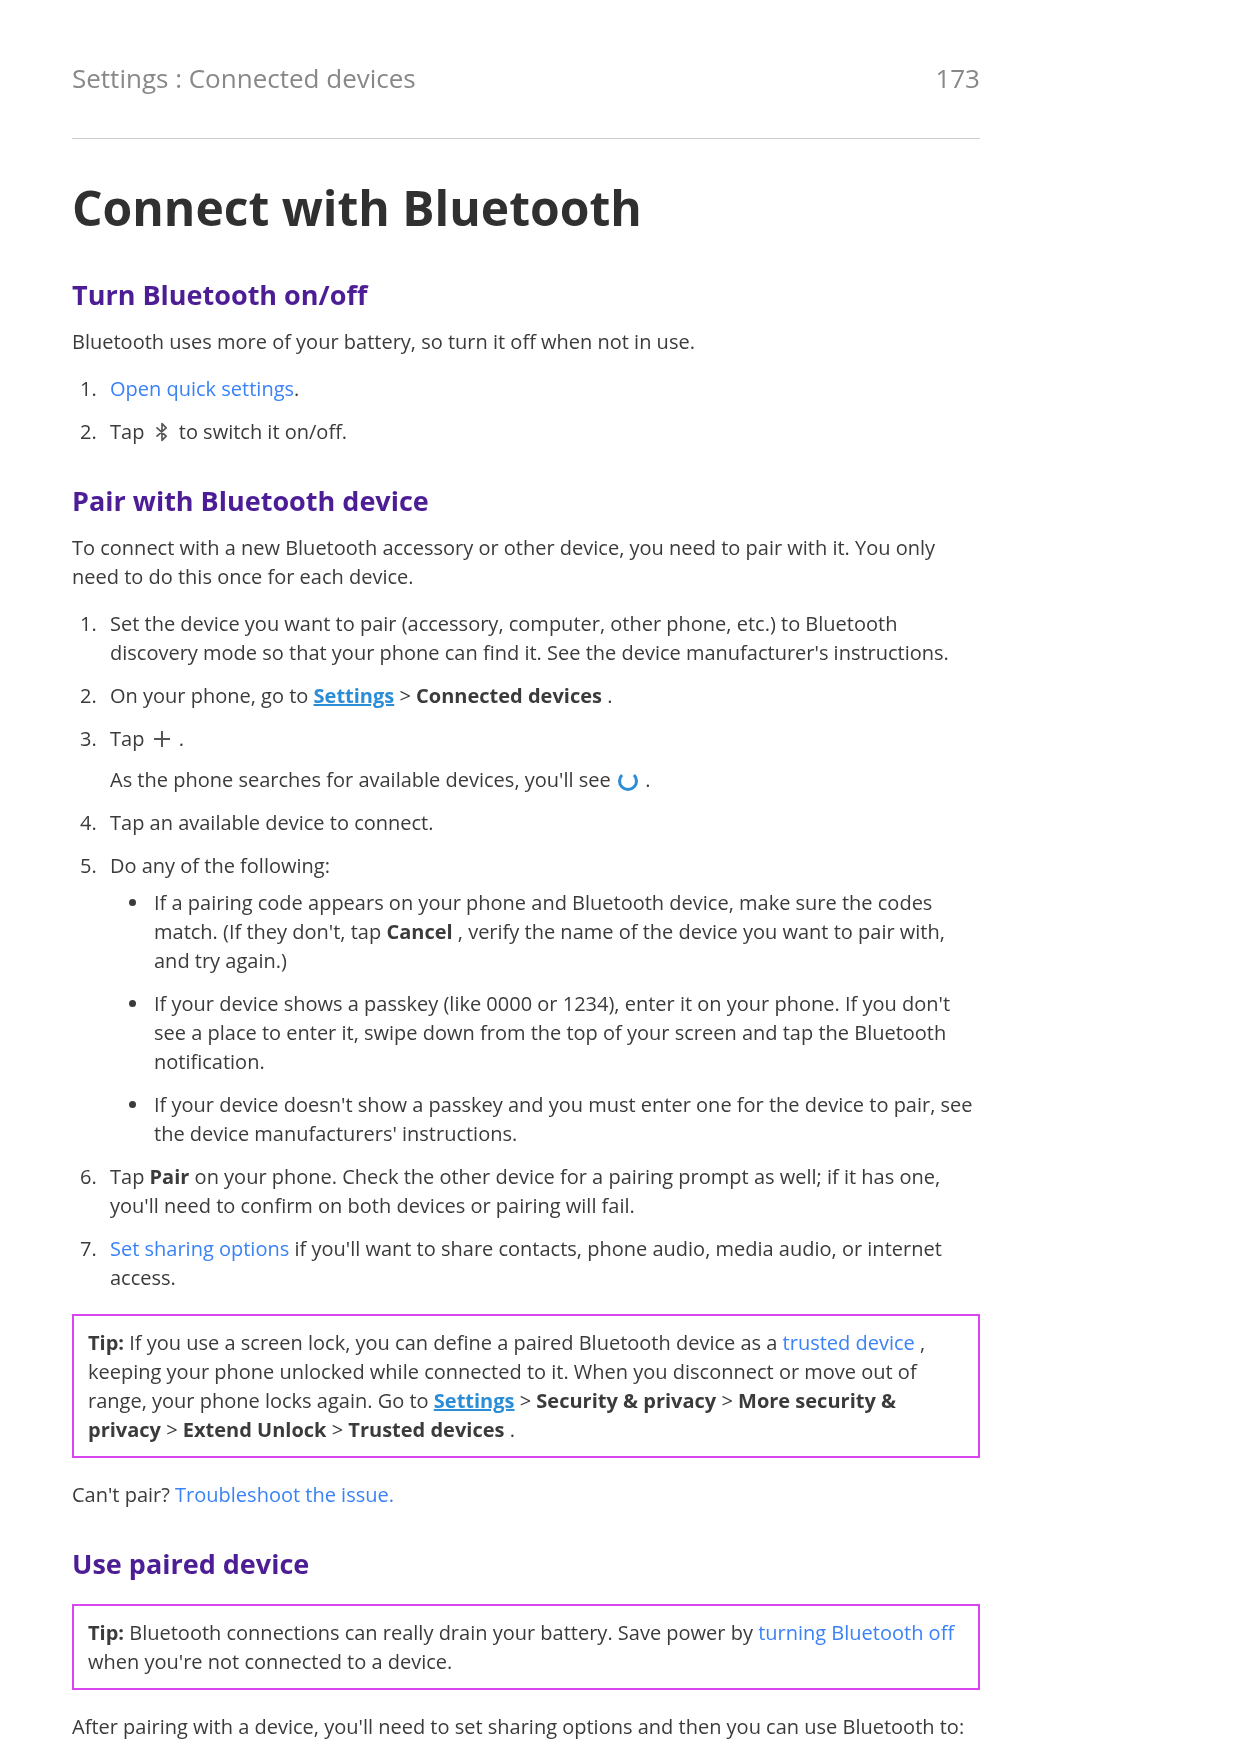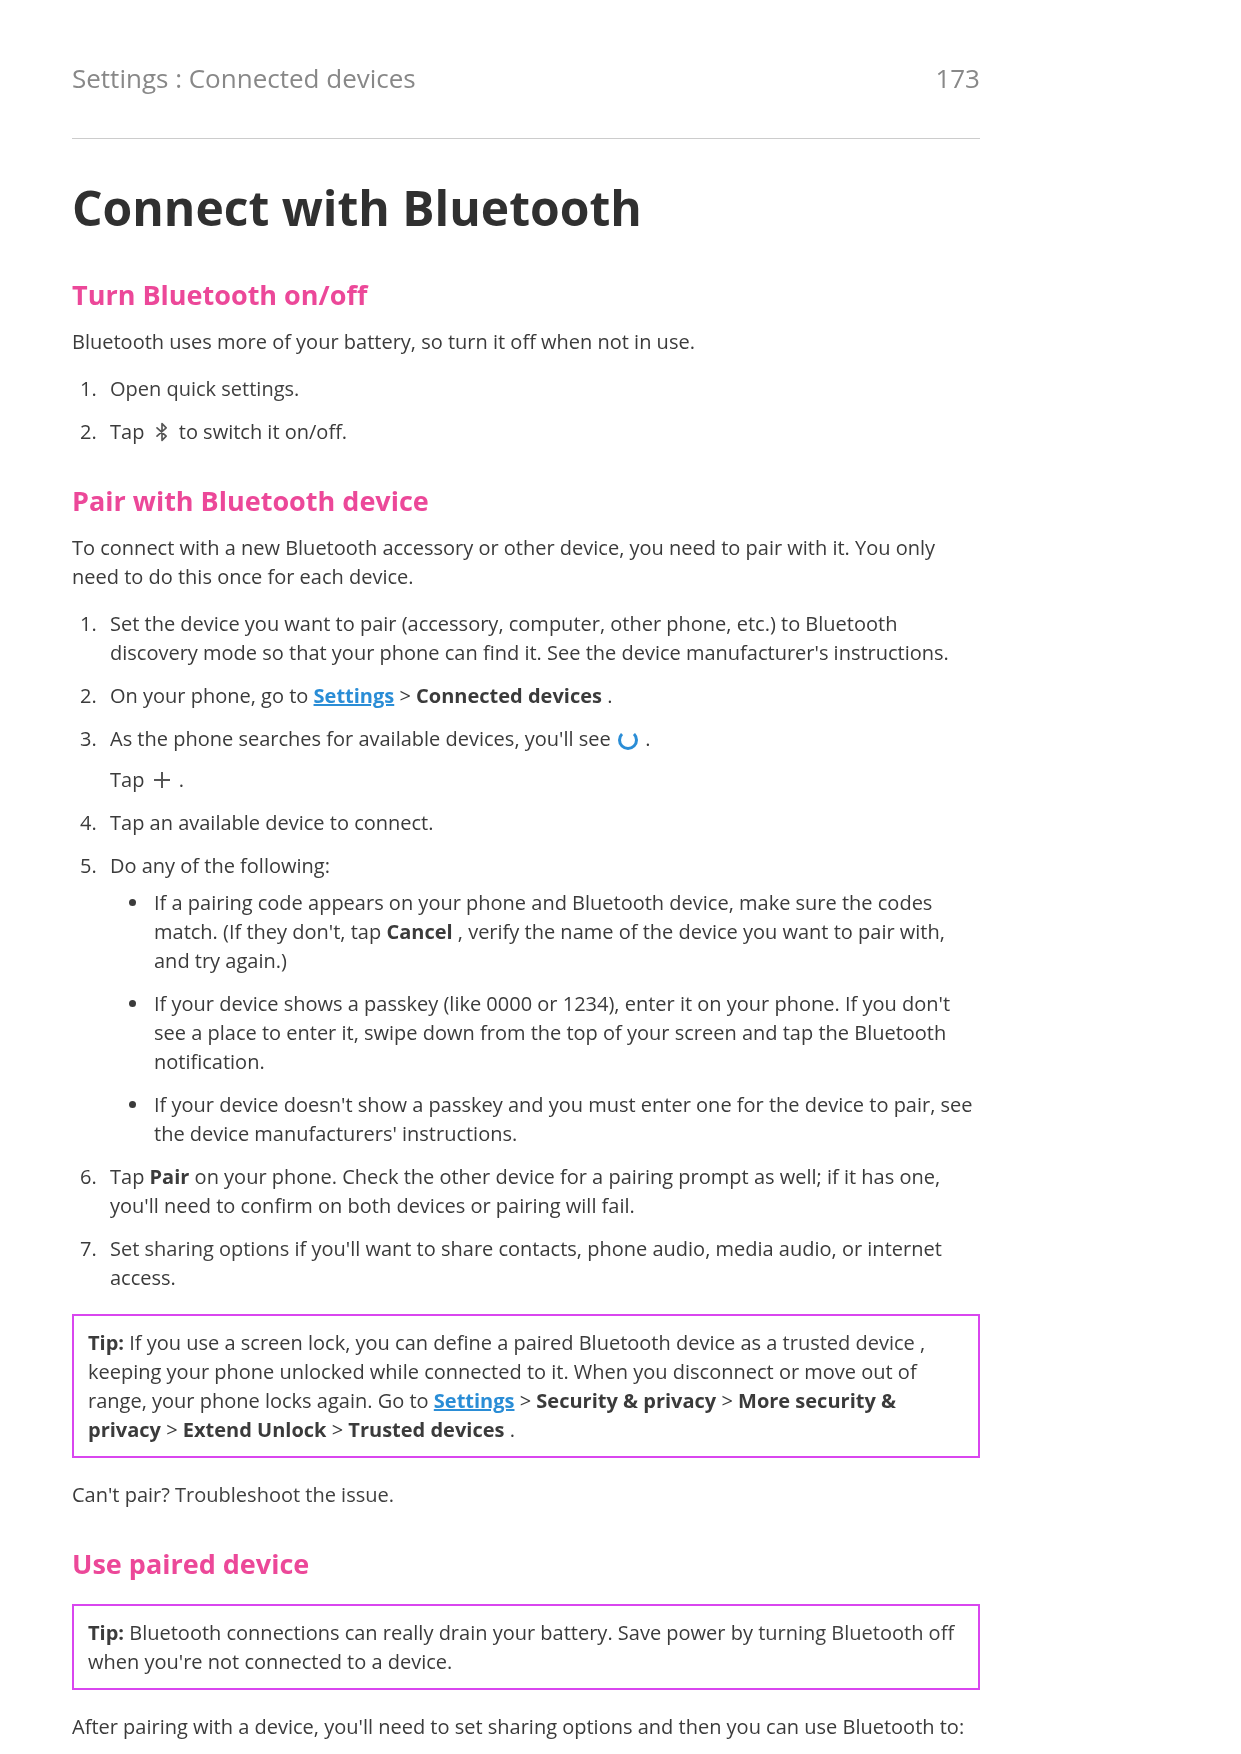--- a/index.html
+++ b/index.html
@@ -32,21 +32,21 @@
   }
   h1.page-title {
     font-size: 48px;
     font-weight: 700;
     color: #303030;
     margin: 12px 0 28px 0;
   }
   h2.section {
     font-size: 27px;
     font-weight: 700;
-    color: #ec4899;
+    color: #4c1d95;
     margin: 36px 0 14px 0;
   }
   p.body {
     font-size: 20px;
     line-height: 1.45;
     margin: 0 0 18px 0;
   }
   ol.steps, ul.bullets {
     font-size: 20px;
     line-height: 1.45;
@@ -61,21 +61,21 @@
   ul.bullets {
     list-style: disc;
     padding-left: 40px;
     margin-top: 8px;
   }
   ul.bullets > li {
     margin-bottom: 14px;
     padding-left: 4px;
   }
   a.link {
-    color: #404040;
+    color: #3b82f6;
     text-decoration: none;
   }
   .ui-label {
     color: #2a8dd6;
     font-weight: 700;
   }
   .bold { font-weight: 700; }
   .tip-box {
     border: 2px solid #d946ef;
     padding: 12px 14px 12px 14px;
@@ -155,27 +155,27 @@
     </li>
     <li>
       <span>On your phone, go to </span>
       <a href="#" class="ui-label">Settings</a>
       <span> &gt; </span>
       <span class="bold">Connected devices</span>
       <span>.</span>
     </li>
     <li>
       <p>
-        <span>As the phone searches for available devices, you'll see </span>
-        <span class="icn spinner"></span>
+        <span>Tap </span>
+        <span class="icn plus"></span>
         <span>.</span>
       </p>
       <p>
-        <span>Tap </span>
-        <span class="icn plus"></span>
+        <span>As the phone searches for available devices, you'll see </span>
+        <span class="icn spinner"></span>
         <span>.</span>
       </p>
     </li>
     <li>
       <span>Tap an available device to connect.</span>
     </li>
     <li>
       <span>Do any of the following:</span>
       <ul class="bullets">
         <li>

